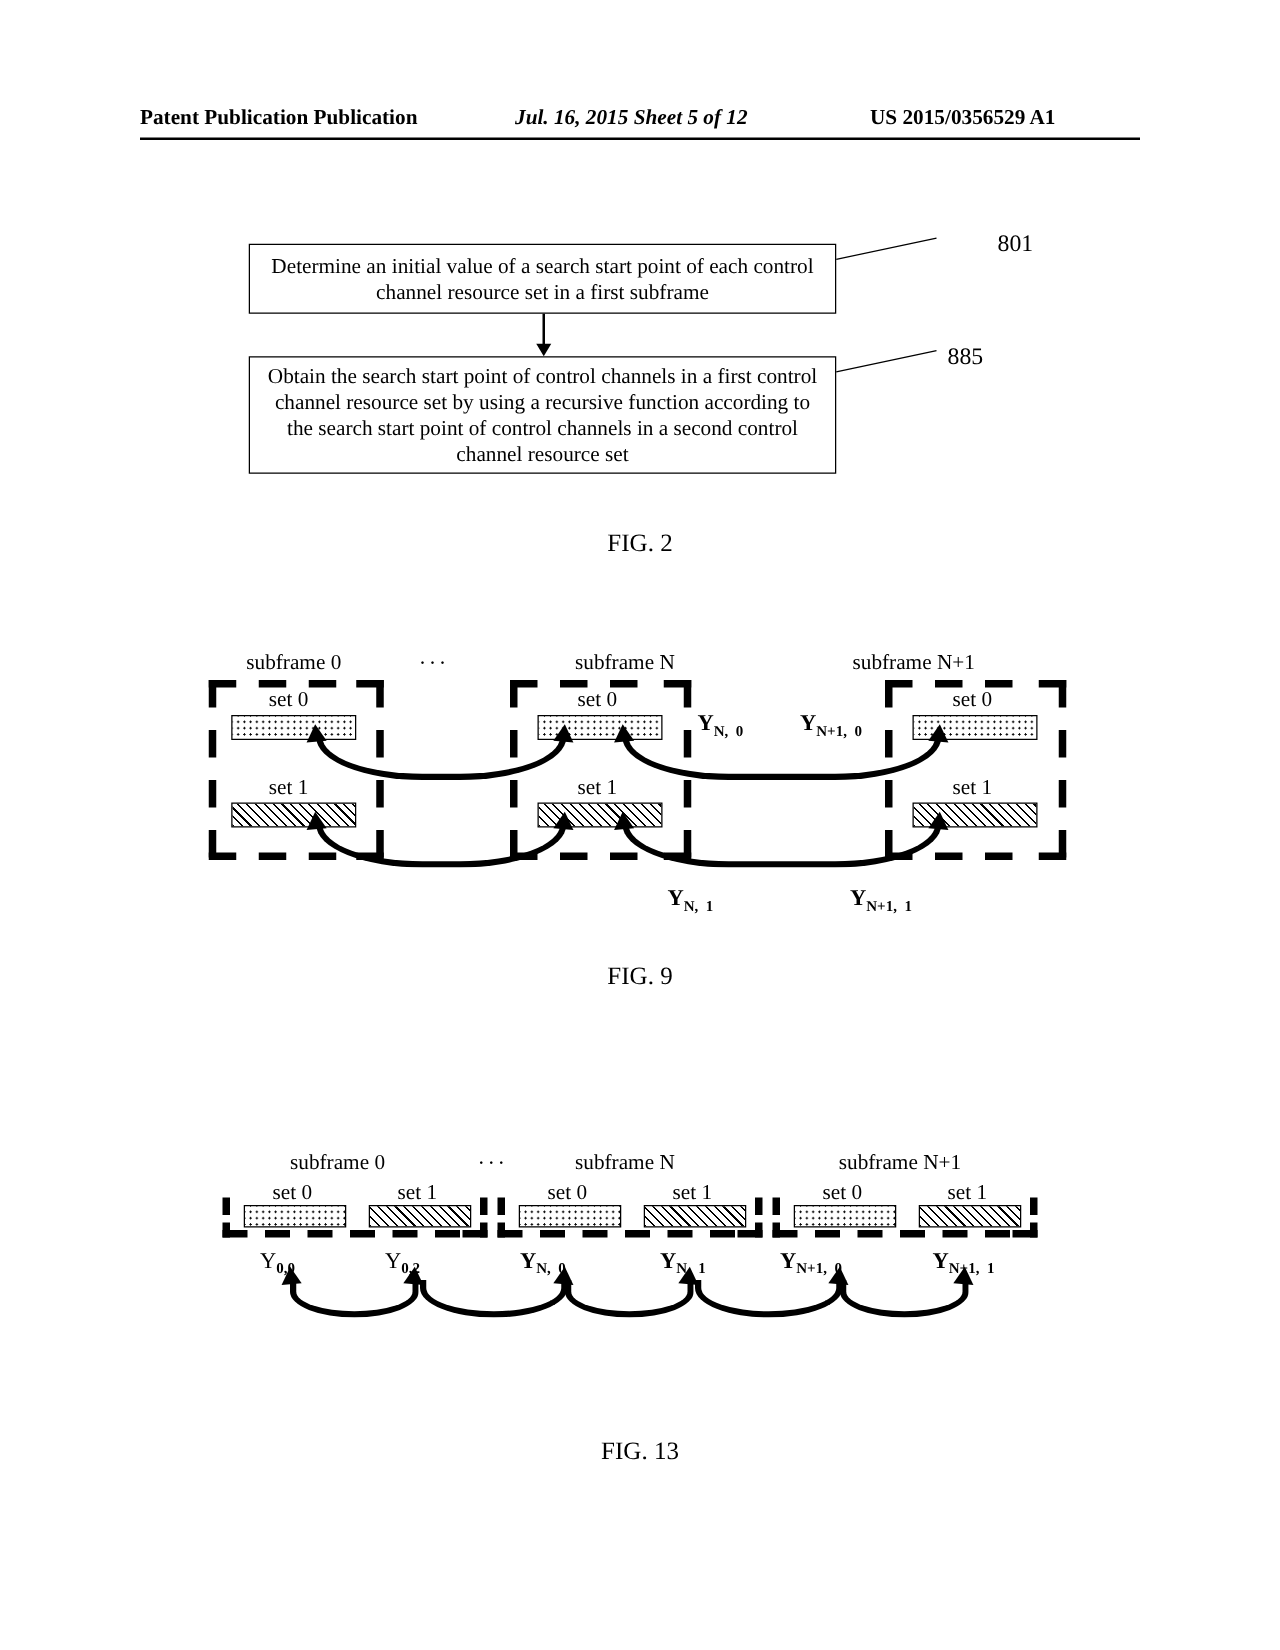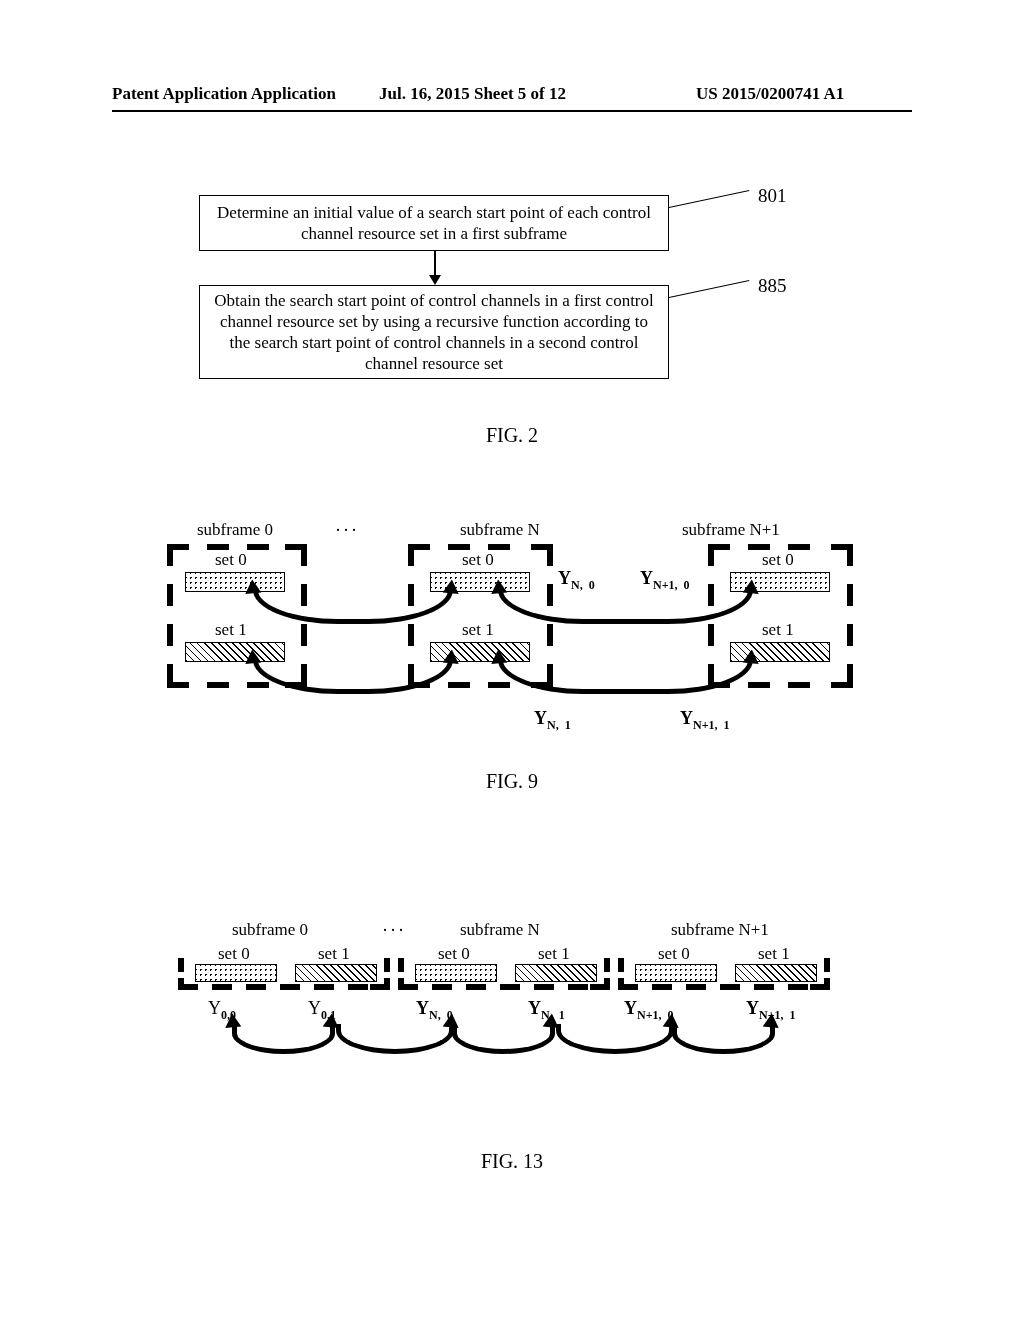--- a/index.html
+++ b/index.html
@@ -15,21 +15,21 @@
     position: absolute;
     top: 84px;
     left: 0;
     width: 1024px;
   }
   .header-text {
     font-size: 17px;
     font-weight: bold;
   }
   .hdr-left { position: absolute; left: 112px; }
-  .hdr-mid  { position: absolute; left: 379px; }
+  .hdr-mid  { position: absolute; left: 412px; font-style: italic; }
   .hdr-right{ position: absolute; left: 696px; }
   .hr {
     position: absolute;
     top: 110px;
     left: 112px;
     width: 800px;
     border-top: 2px solid #000;
   }
 
   .fig-caption {
@@ -170,32 +170,32 @@
     transform: rotate(-35deg);
     border-top:8px solid transparent;
     border-bottom:8px solid transparent;
     border-right:14px solid #000;
   }
 </style>
 </head>
 <body>
 
 <div class="header">
-  <span class="header-text hdr-left">Patent Application Application</span>
+  <span class="header-text hdr-left">Patent Publication Publication</span>
   <span class="header-text hdr-mid">Jul. 16, 2015  Sheet 5 of 12</span>
-  <span class="header-text hdr-right">US 2015/0200741 A1</span>
+  <span class="header-text hdr-right">US 2015/0356529 A1</span>
 </div>
 <div class="hr"></div>
 
 <div class="fig8">
   <div class="box" style="left:199px; top:0px; width:470px; height:56px;">
     <span>Determine an initial value of a search start point of each control channel resource set in a first subframe</span>
   </div>
   <div class="leader" style="left:669px; top:12px; width:82px; transform:rotate(-12deg);"></div>
-  <div class="step-label" style="left:758px; top:-10px;">801</div>
+  <div class="step-label" style="left:798px; top:-10px;">801</div>
 
   <div class="arrow-down" style="left:434px; top:56px;">
     <div class="shaft" style="left:0; top:0; height:26px;"></div>
     <div class="head" style="left:-5px; top:24px;"></div>
   </div>
 
   <div class="box" style="left:199px; top:90px; width:470px; height:94px;">
     <span>Obtain the search start point of control channels in a first control channel resource set by using a recursive function according to the search start point of control channels in a second control channel resource set</span>
   </div>
   <div class="leader" style="left:669px; top:102px; width:82px; transform:rotate(-12deg);"></div>
@@ -359,21 +359,21 @@
     <div class="seg" style="left:136px;top:26px;width:20px;height:6px;"></div>
     <div class="seg" style="left:170px;top:26px;width:20px;height:6px;"></div>
     <div class="seg" style="left:192px;top:26px;width:20px;height:6px;"></div>
   </div>
   <span class="setlabel" style="left:658px; top:24px;">set 0</span>
   <span class="setlabel" style="left:758px; top:24px;">set 1</span>
   <div class="resbox10 pattern-dots" style="left:635px; top:44px;"></div>
   <div class="resbox10 pattern-hatch" style="left:735px; top:44px;"></div>
 
   <span class="yval" style="left:208px; top:78px; font-weight:normal;"><span id="fig10-y00">Y<sub>0,0</sub></span></span>
-  <span class="yval" style="left:308px; top:78px; font-weight:normal;"><span id="fig10-y01">Y<sub>0,1</sub></span></span>
+  <span class="yval" style="left:308px; top:78px; font-weight:normal;"><span id="fig10-y01">Y<sub>0,2</sub></span></span>
   <span class="yval" style="left:416px; top:78px;"><span id="fig10-y-n0">Y<sub>N,&nbsp; 0</sub></span></span>
   <span class="yval" style="left:528px; top:78px;"><span id="fig10-y-n1">Y<sub>N,&nbsp; 1</sub></span></span>
   <span class="yval" style="left:624px; top:78px;"><span id="fig10-y-n1-0">Y<sub>N+1,&nbsp; 0</sub></span></span>
   <span class="yval" style="left:746px; top:78px;"><span id="fig10-y-n1-1">Y<sub>N+1,&nbsp; 1</sub></span></span>
 
   <div class="curve" style="left:232px; top:104px; width:103px; height:30px;"></div>
   <div class="arrowhead ah-up-left" style="left:224px; top:96px;"></div>
   <div class="arrowhead ah-up-right" style="left:326px; top:96px;"></div>
 
   <div class="curve" style="left:336px; top:104px; width:118px; height:30px;"></div>

